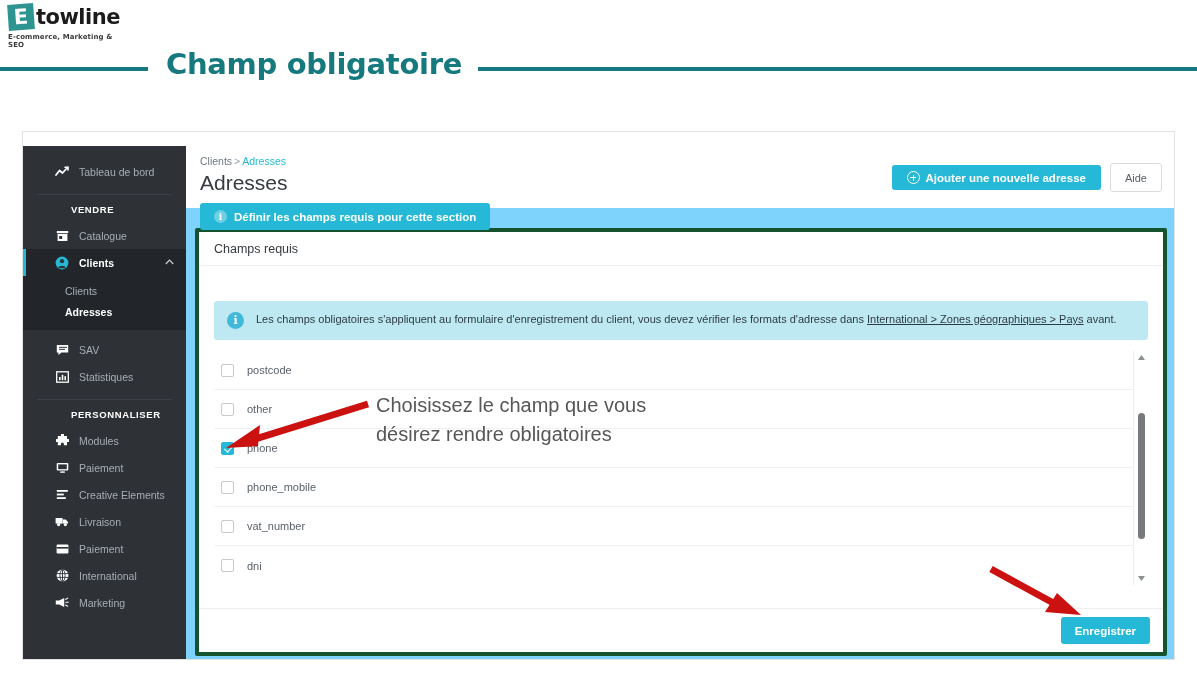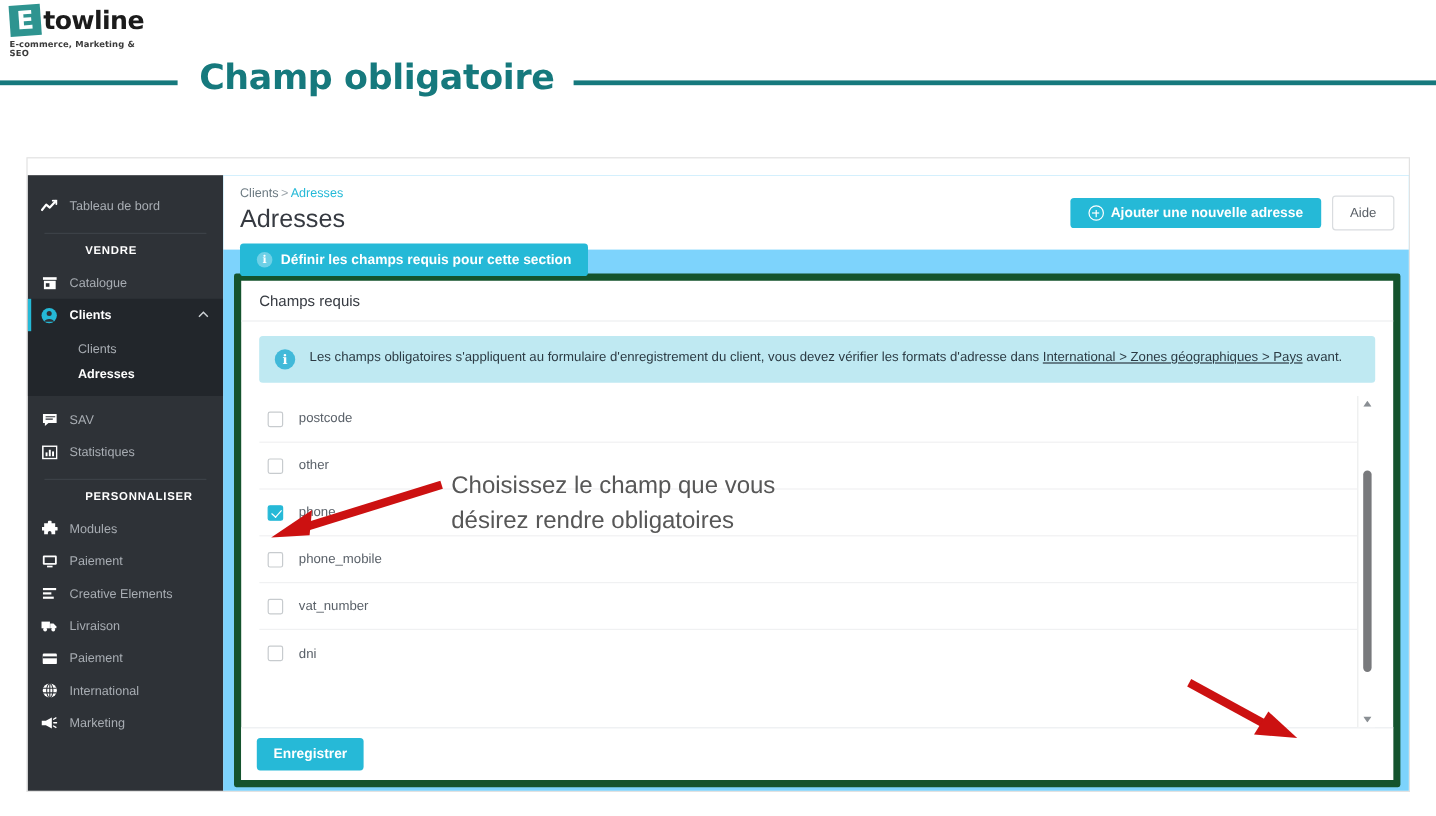--- a/index.html
+++ b/index.html
@@ -63,21 +63,21 @@
     display:flex;
     background:#f1f1f1;
   }
 
   
   #sidebar {
     width:163px; flex:0 0 163px; background:#2e3237; color:#a9aeb4;
     position:relative; overflow:hidden;
   }
   .nav-item {
-    display:flex; align-items:center; height:27px; padding-left:10px;
+    display:flex; align-items:center; height:27px; padding-left:31px;
     font-size:10.5px; color:#a8adb3; position:relative;
   }
   .nav-item .ico {
     width:16px; height:14px; margin-right:9px; display:flex;
     align-items:center; justify-content:center; color:#ffffff; flex:0 0 16px;
   }
   .nav-item .ico svg { display:block; }
   .nav-sep { height:1px; background:#3c4147; margin:9px 14px 9px 14px; }
   .nav-heading {
     font-size:9.5px; font-weight:bold; color:#ffffff; letter-spacing:0.6px;
@@ -141,22 +141,22 @@
   }
   #section-toggle .dot-i {
     width:13px; height:13px; border-radius:50%; background:#6ed0e6; color:#ffffff;
     font-size:9px; font-weight:bold; display:flex; align-items:center; justify-content:center;
     font-family:"DejaVu Serif", serif;
   }
 
   
   #panel {
     position:absolute; left:9px; right:9px; top:82px; bottom:5px;
-    background:#ffffff; border:6px solid #14532d; border-radius:2px;
-    display:flex; flex-direction:column;
+    background:#ffffff; border:4px solid #14532d; border-radius:2px;
+    display:flex; flex-direction:column;gap:23px;
   }
   .panel-header {
     height:34px; display:flex; align-items:center; padding:0 15px;
     font-size:12.5px; color:#363a41; border-bottom:1px solid #edeff0;
   }
   .panel-body { padding:12px 15px 0 15px; flex:1; display:flex; flex-direction:column; min-height:0;}
 
   .alert-info {
     background:#bfe9f2; color:#2c3b44; border-radius:3px;
     display:flex; gap:12px; padding:11px 13px 11px 13px; font-size:11px; line-height:1.45;
@@ -203,21 +203,21 @@
   }
   .vscroll .arrow.up { top:0; }
   .vscroll .arrow.down { bottom:0; }
   .vscroll .thumb {
     position:absolute; left:4px; width:7px; top:62px; bottom:46px;
     background:#78797c; border-radius:4px; cursor:pointer;
   }
 
   .panel-footer {
     height:44px; border-top:1px solid #eceef0; background:#ffffff;
-    display:flex; align-items:center; justify-content:flex-start; padding:0 13px;
+    display:flex; align-items:center; justify-content:flex-end; padding:0 13px;
   }
   .btn-save {
     background:#26b9d7; color:#ffffff; border:none; border-radius:3px;
     font-size:11.5px; font-weight:bold; height:27px; padding:0 14px; cursor:pointer;
     font-family:"Liberation Sans", sans-serif;
   }
 
   
   #annot-text {
     position:absolute; left:376px; top:391px; width:420px;

